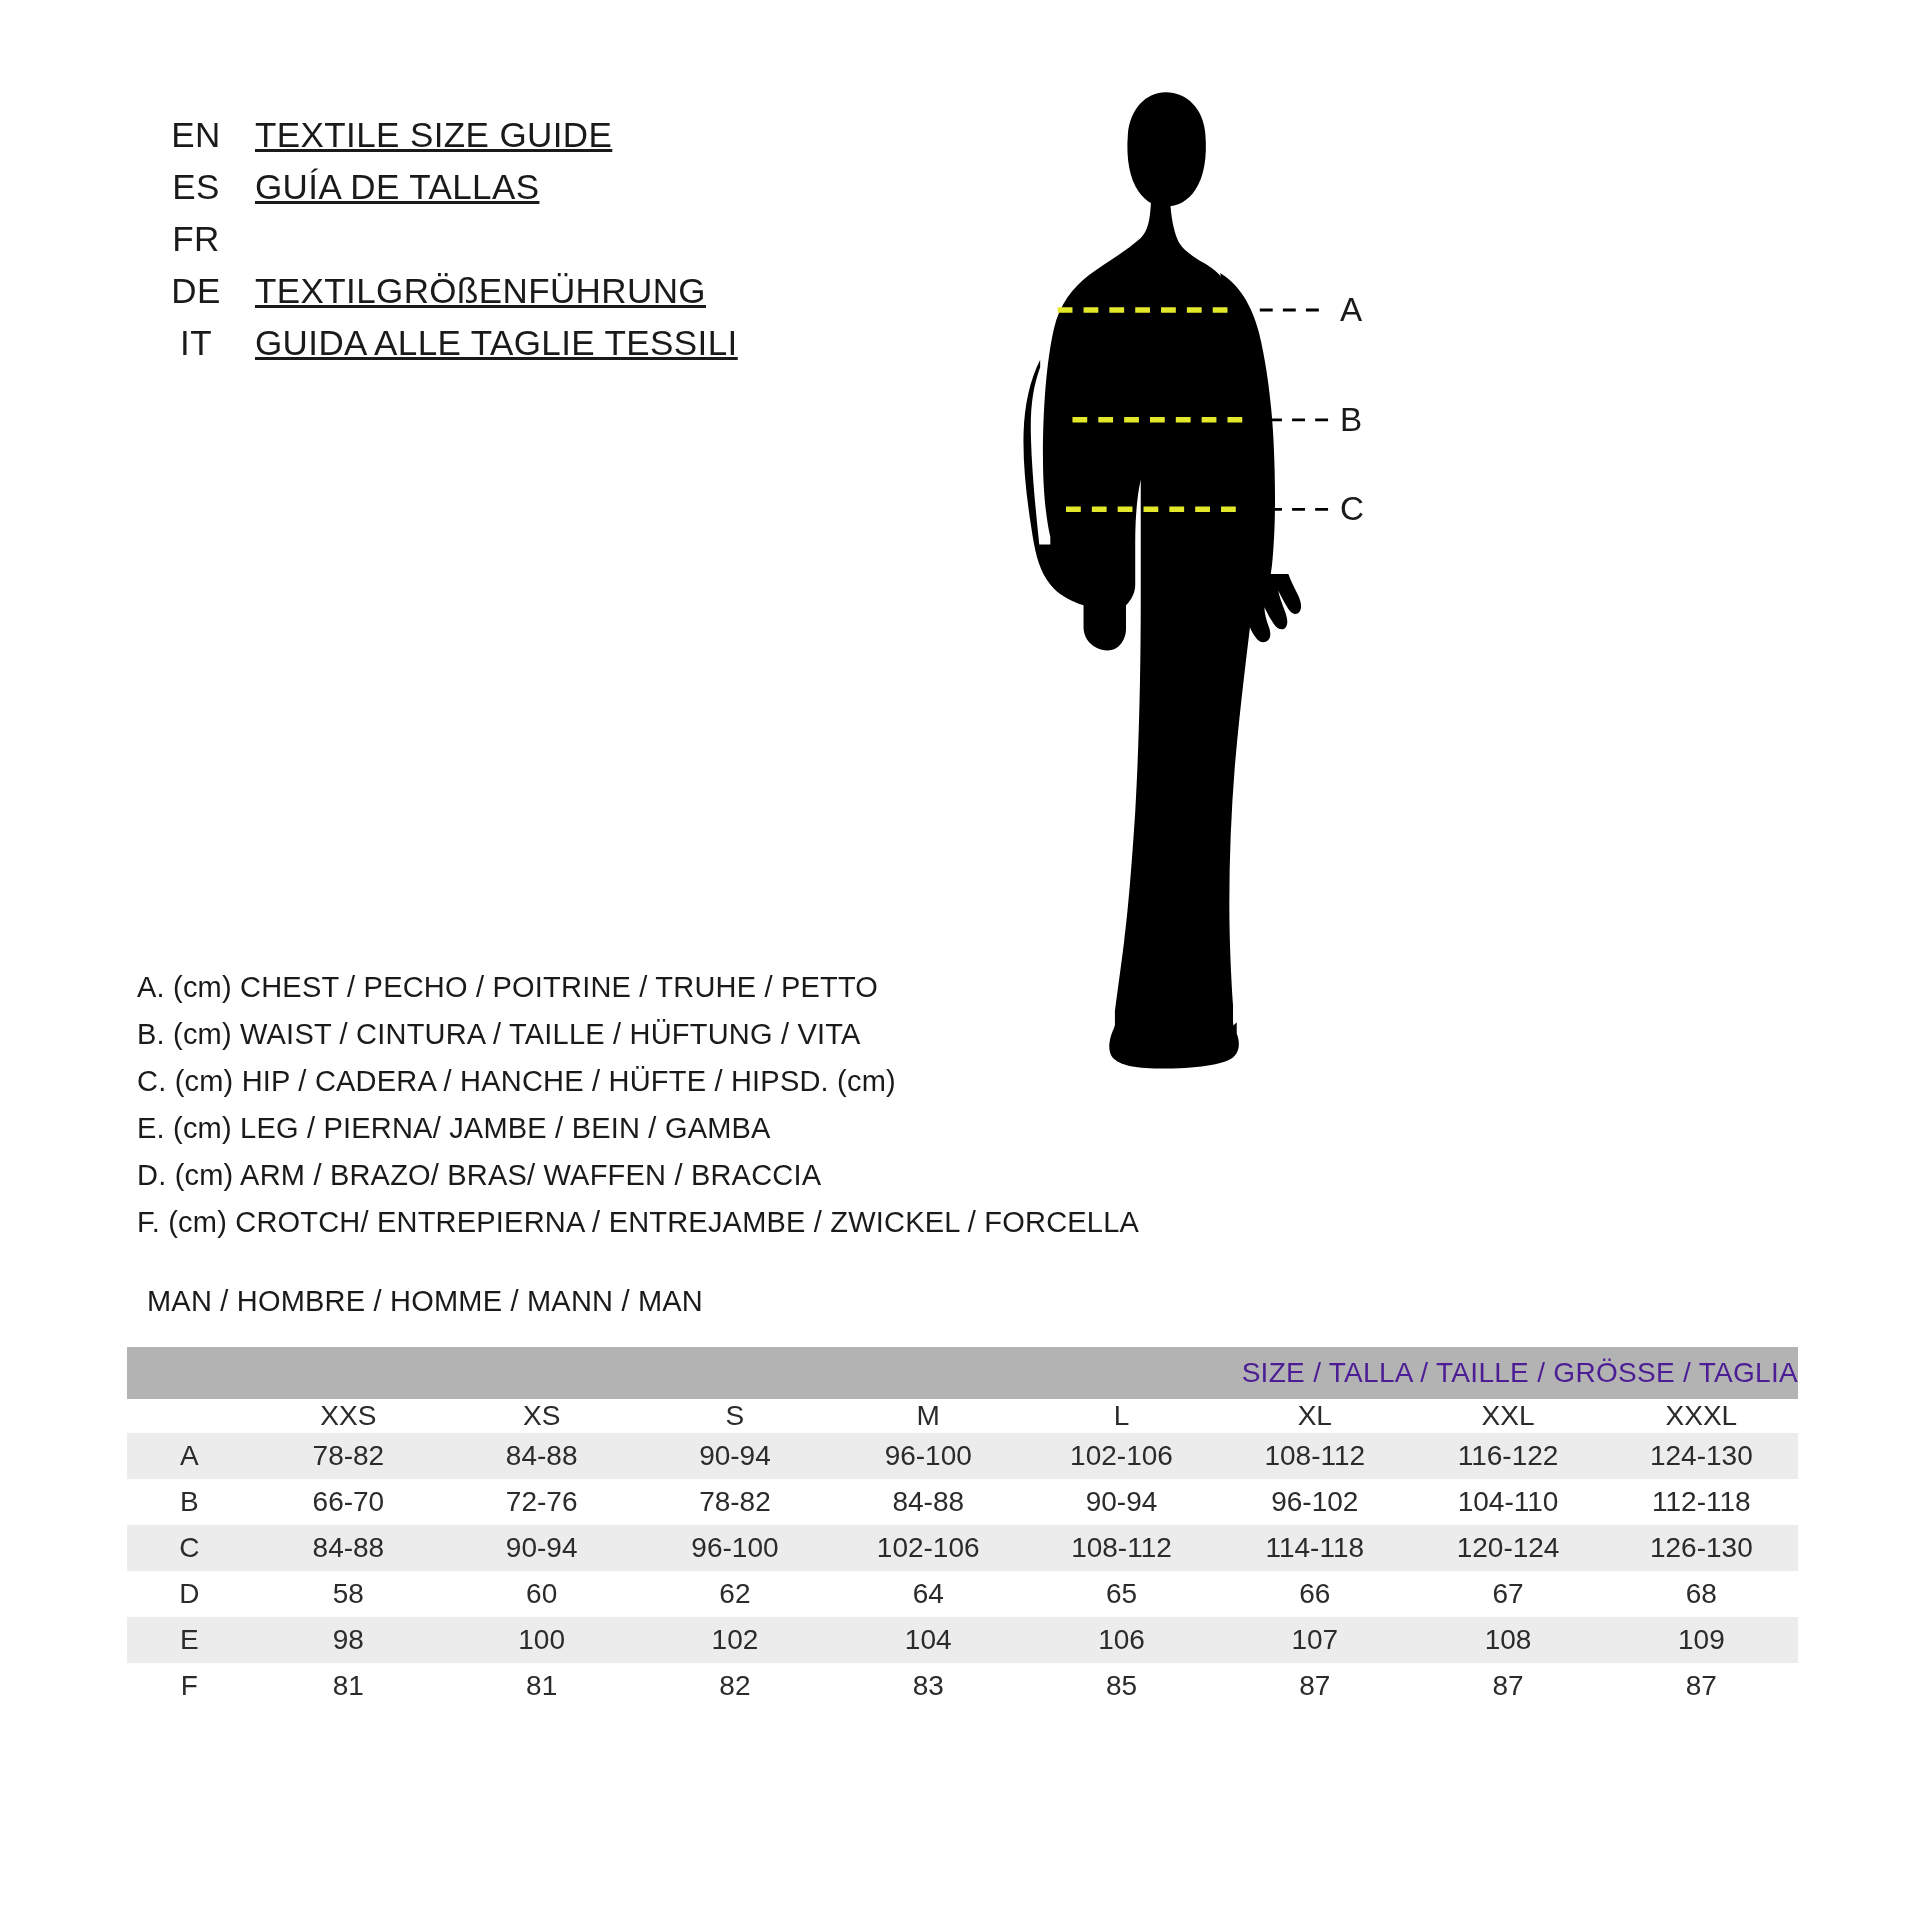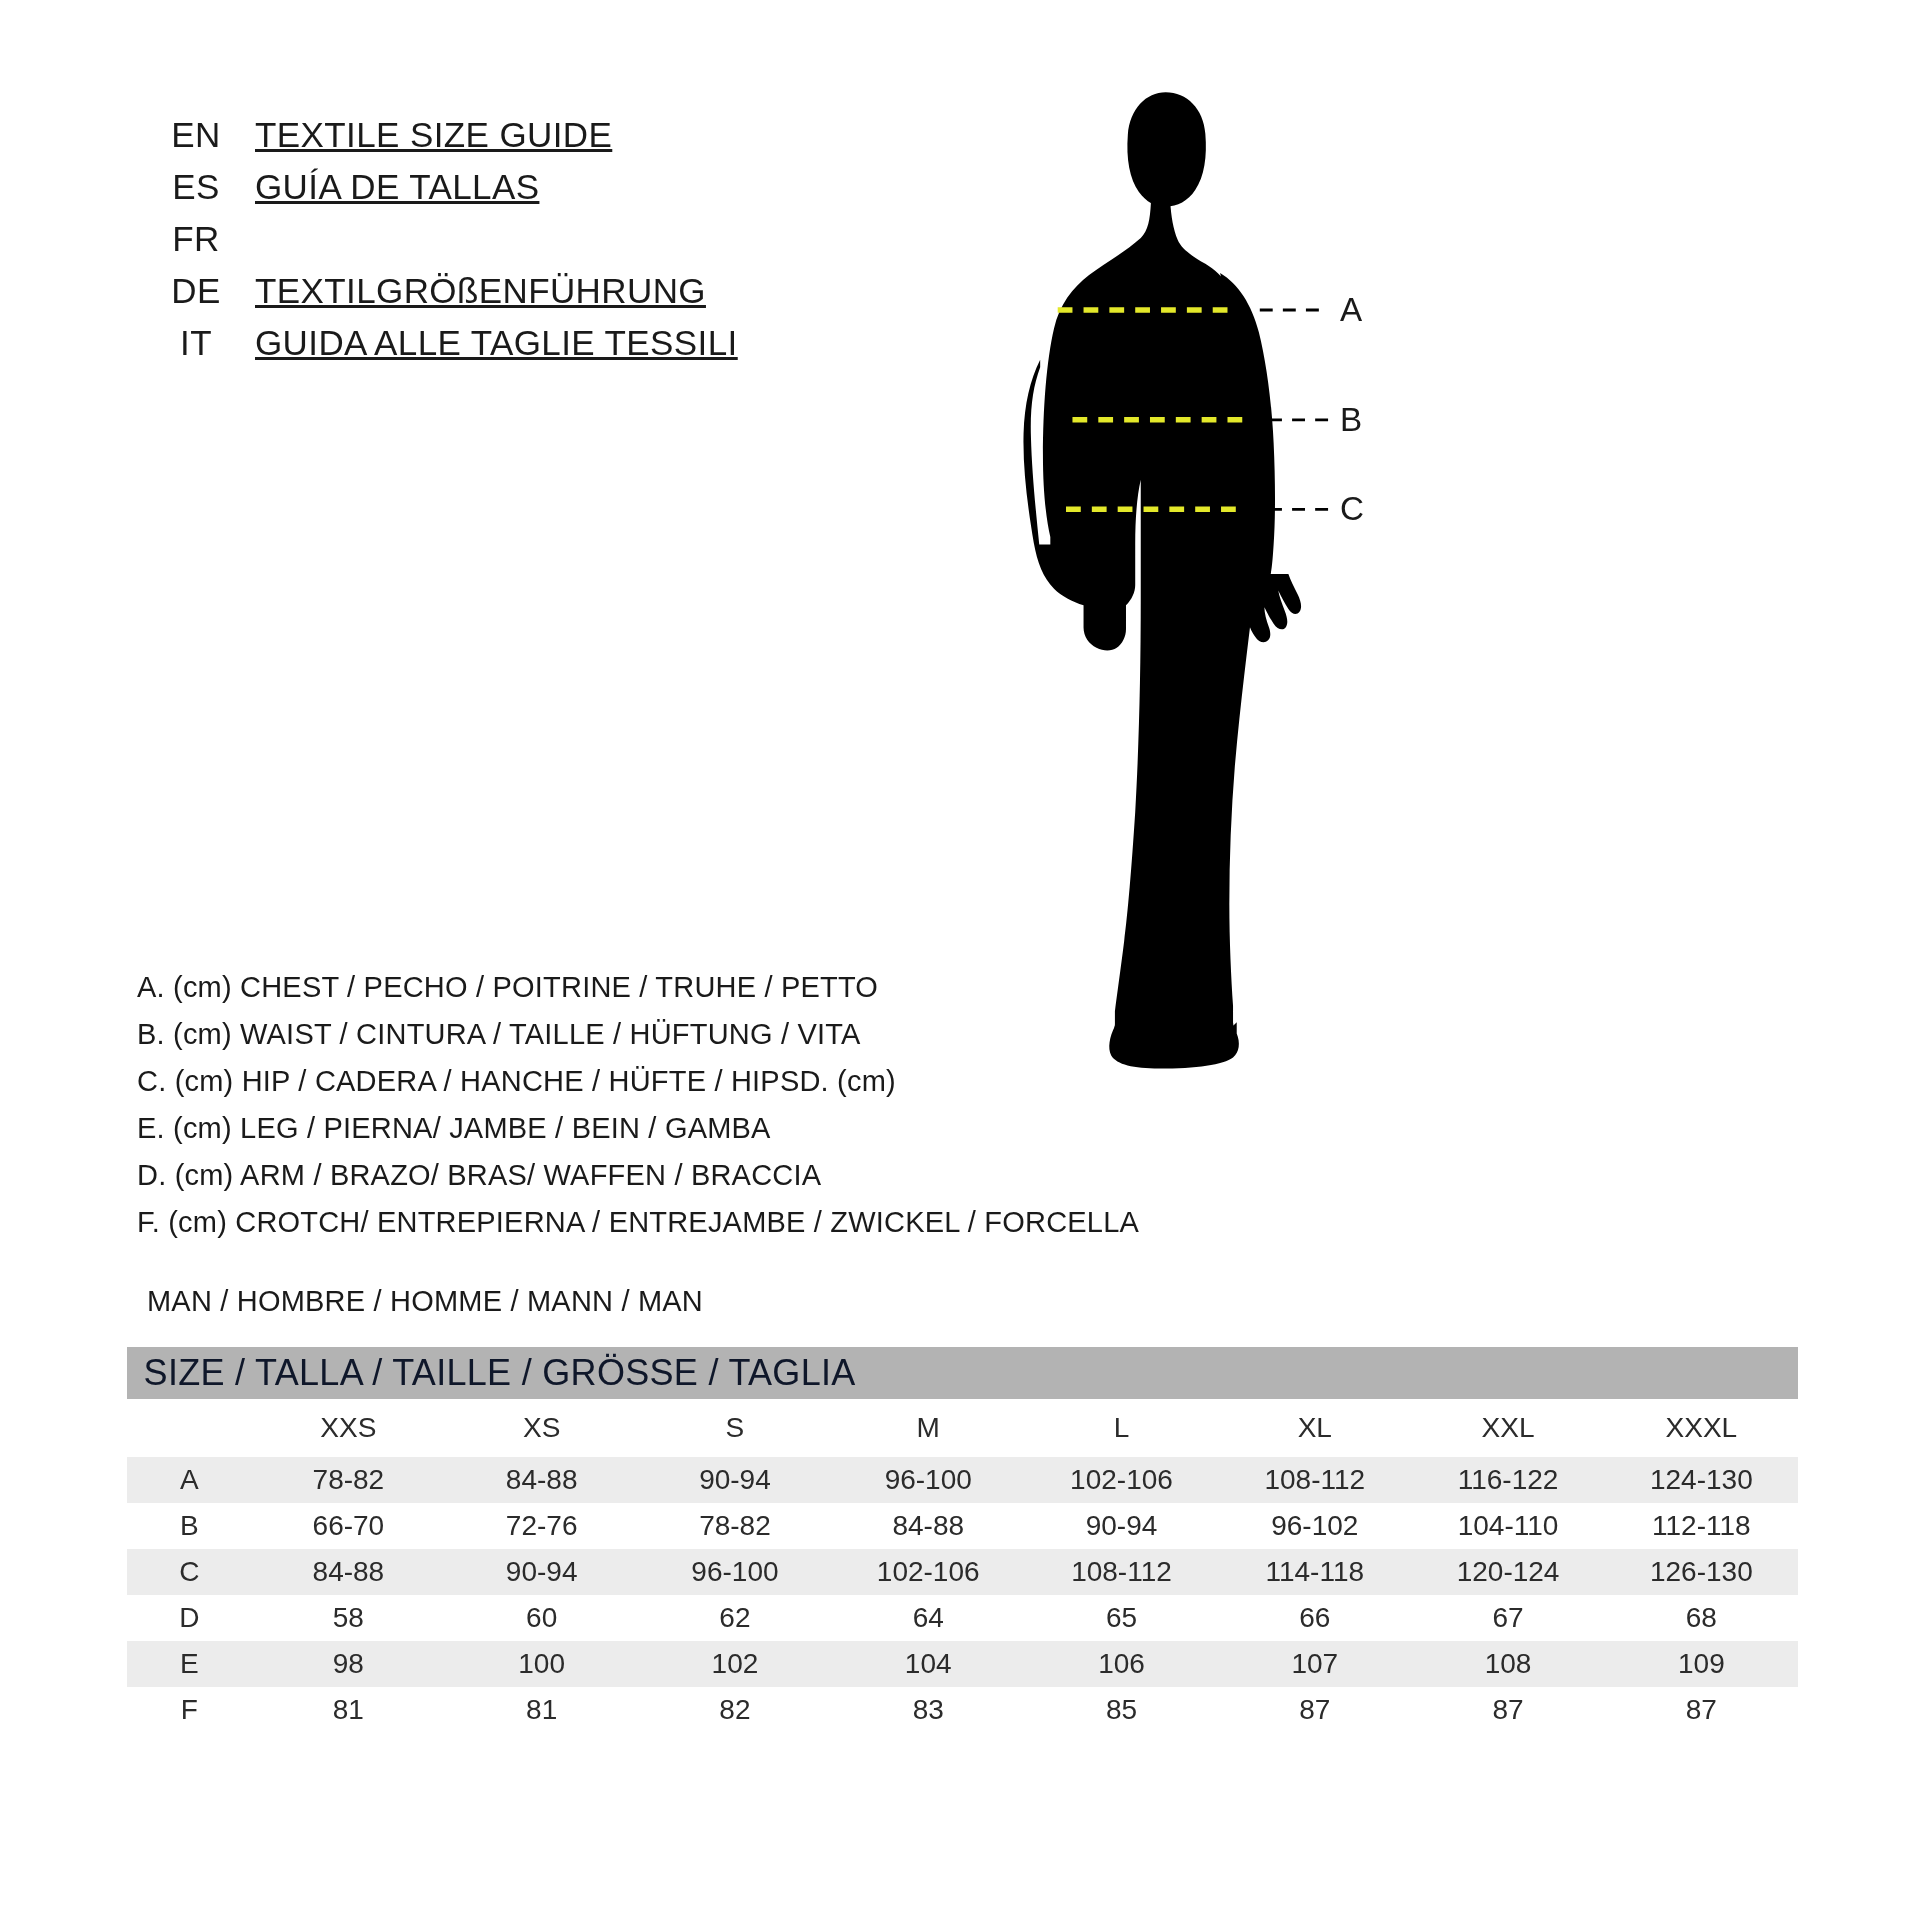--- a/index.html
+++ b/index.html
@@ -89,28 +89,28 @@
   }
   table.size-table td, table.size-table th {
     padding: 0;
     text-align: center;
     font-weight: normal;
     height: 46px;
     color: #2b2b2b;
   }
   tr.header-row td {
     background: #b3b3b3;
-    text-align: left;
+    text-align: right;
     padding-left: 16.6px;
     height: 52px;
-    font-size: 36px;
-    color: #0f172a;
+    font-size: 28px;
+    color: #4c1d95;
     letter-spacing: 0.3px;
   }
-  tr.sizes-row td { background: #ffffff; height: 58px; }
+  tr.sizes-row td { background: #ffffff; height: 34px; }
   tr.shade td { background: #ececec; }
   tr.plain td { background: #ffffff; }
   td.rowlabel {
     text-align: left;
     padding-left: 16.6px;
     width: 111px;
   }
   td.col { width: 172px; }
 </style>
 </head>

